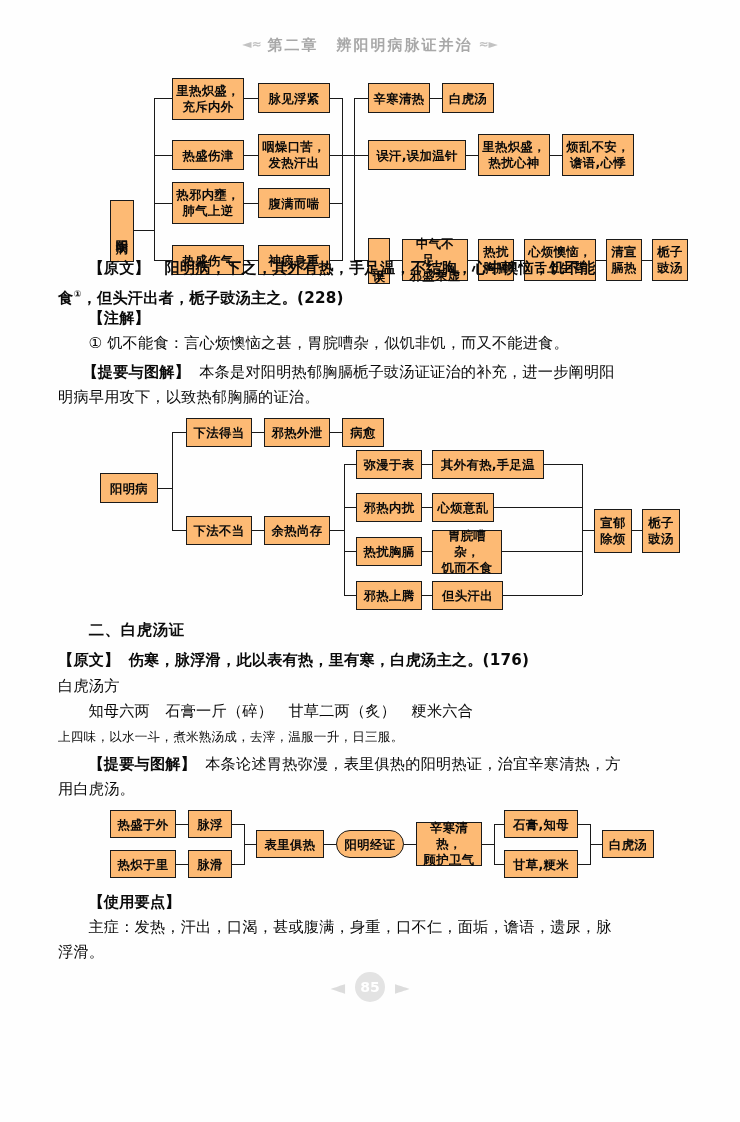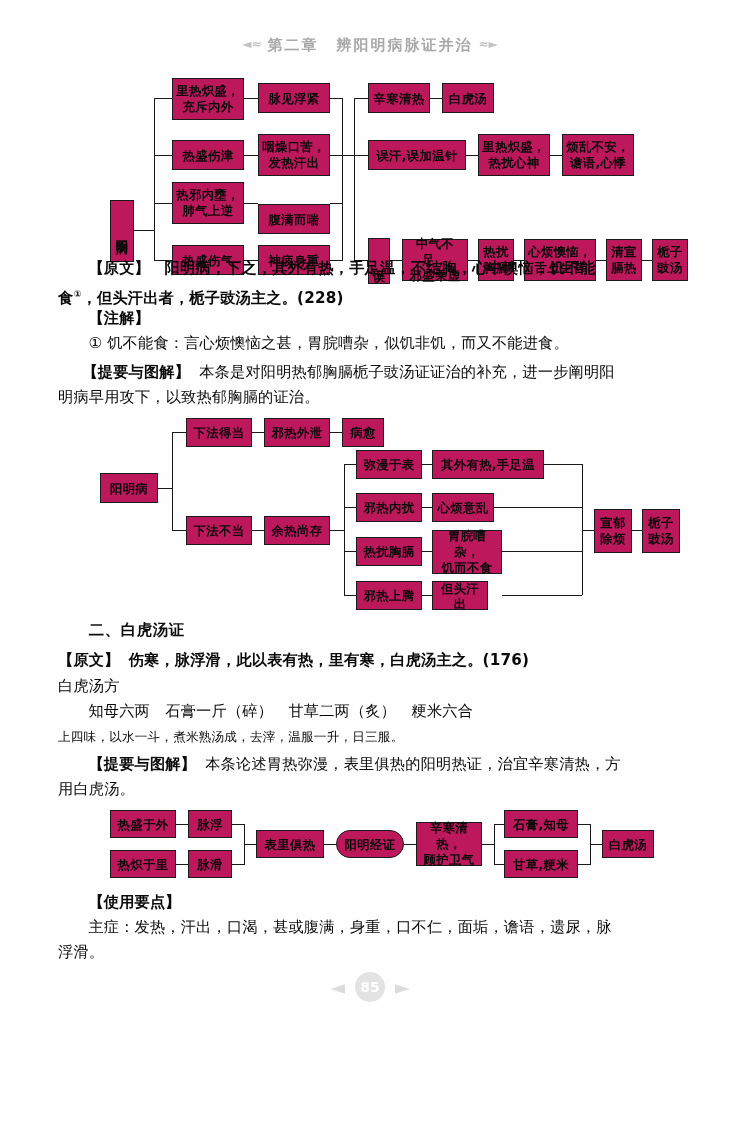--- a/index.html
+++ b/index.html
@@ -76,21 +76,21 @@
   }
 
   
   .diagram {
     position: absolute;
   }
   .dbox {
     position: absolute;
     box-sizing: border-box;
     border: 1.4px solid #1a1a1a;
-    background: #be185d;
+    background: #fdba74;
     display: flex;
     align-items: center;
     justify-content: center;
     text-align: center;
     font-size: 12.4px;
     font-weight: 700;
     line-height: 15px;
     letter-spacing: 0.3px;
     color: #0a0a0a;
     padding: 1px 3px;
@@ -174,21 +174,21 @@
     <div class="ln h" style="left:244px; top:28px; width:14px;"></div>
     <div class="ln h" style="left:244px; top:85px; width:14px;"></div>
     <div class="ln h" style="left:244px; top:133px; width:14px;"></div>
     <div class="ln h" style="left:244px; top:190px; width:14px;"></div>
 
     <div class="dbox" style="left:258px; top:13px; width:72px; height:30px;">脉见浮紧</div>
     <div class="dbox two-line" style="left:258px; top:64px; width:72px; height:42px; flex-direction:column;">
       <span>咽燥口苦，</span>
       <span>发热汗出</span>
     </div>
-    <div class="dbox" style="left:258px; top:134px; width:72px; height:30px;">腹满而喘</div>
+    <div class="dbox" style="left:258px; top:118px; width:72px; height:30px;">腹满而喘</div>
     <div class="dbox" style="left:258px; top:175px; width:72px; height:30px;">神疲身重</div>
 
     <div class="ln h" style="left:330px; top:28px; width:12px;"></div>
     <div class="ln h" style="left:330px; top:85px; width:12px;"></div>
     <div class="ln h" style="left:330px; top:133px; width:12px;"></div>
     <div class="ln h" style="left:330px; top:190px; width:12px;"></div>
     <div class="ln v" style="left:342px; top:28px; height:163px;"></div>
     <div class="ln h" style="left:342px; top:85px; width:12px;"></div>
 
     <div class="ln v" style="left:354px; top:28px; height:163px;"></div>
@@ -293,21 +293,21 @@
     <div class="ln h" style="left:422px; top:89px; width:10px;"></div>
     <div class="ln h" style="left:422px; top:133px; width:10px;"></div>
     <div class="ln h" style="left:422px; top:177px; width:10px;"></div>
 
     <div class="dbox" style="left:432px; top:32px; width:112px; height:29px;">其外有热,手足温</div>
     <div class="dbox" style="left:432px; top:75px; width:62px; height:29px;">心烦意乱</div>
     <div class="dbox two-line" style="left:432px; top:112px; width:70px; height:44px; flex-direction:column;">
       <span>胃脘嘈杂，</span>
       <span>饥而不食</span>
     </div>
-    <div class="dbox" style="left:432px; top:163px; width:56px; height:29px;">但头汗出</div>
+    <div class="dbox" style="left:432px; top:163px; width:71px; height:29px;">但头汗出</div>
 
     <div class="ln h" style="left:544px; top:46px; width:38px;"></div>
     <div class="ln h" style="left:494px; top:89px; width:88px;"></div>
     <div class="ln h" style="left:502px; top:133px; width:80px;"></div>
     <div class="ln h" style="left:502px; top:177px; width:80px;"></div>
     <div class="ln v" style="left:582px; top:46px; height:131px;"></div>
     <div class="ln h" style="left:582px; top:112px; width:12px;"></div>
 
     <div class="dbox two-line" style="left:594px; top:91px; width:38px; height:44px; flex-direction:column;">
       <span>宣郁</span>

